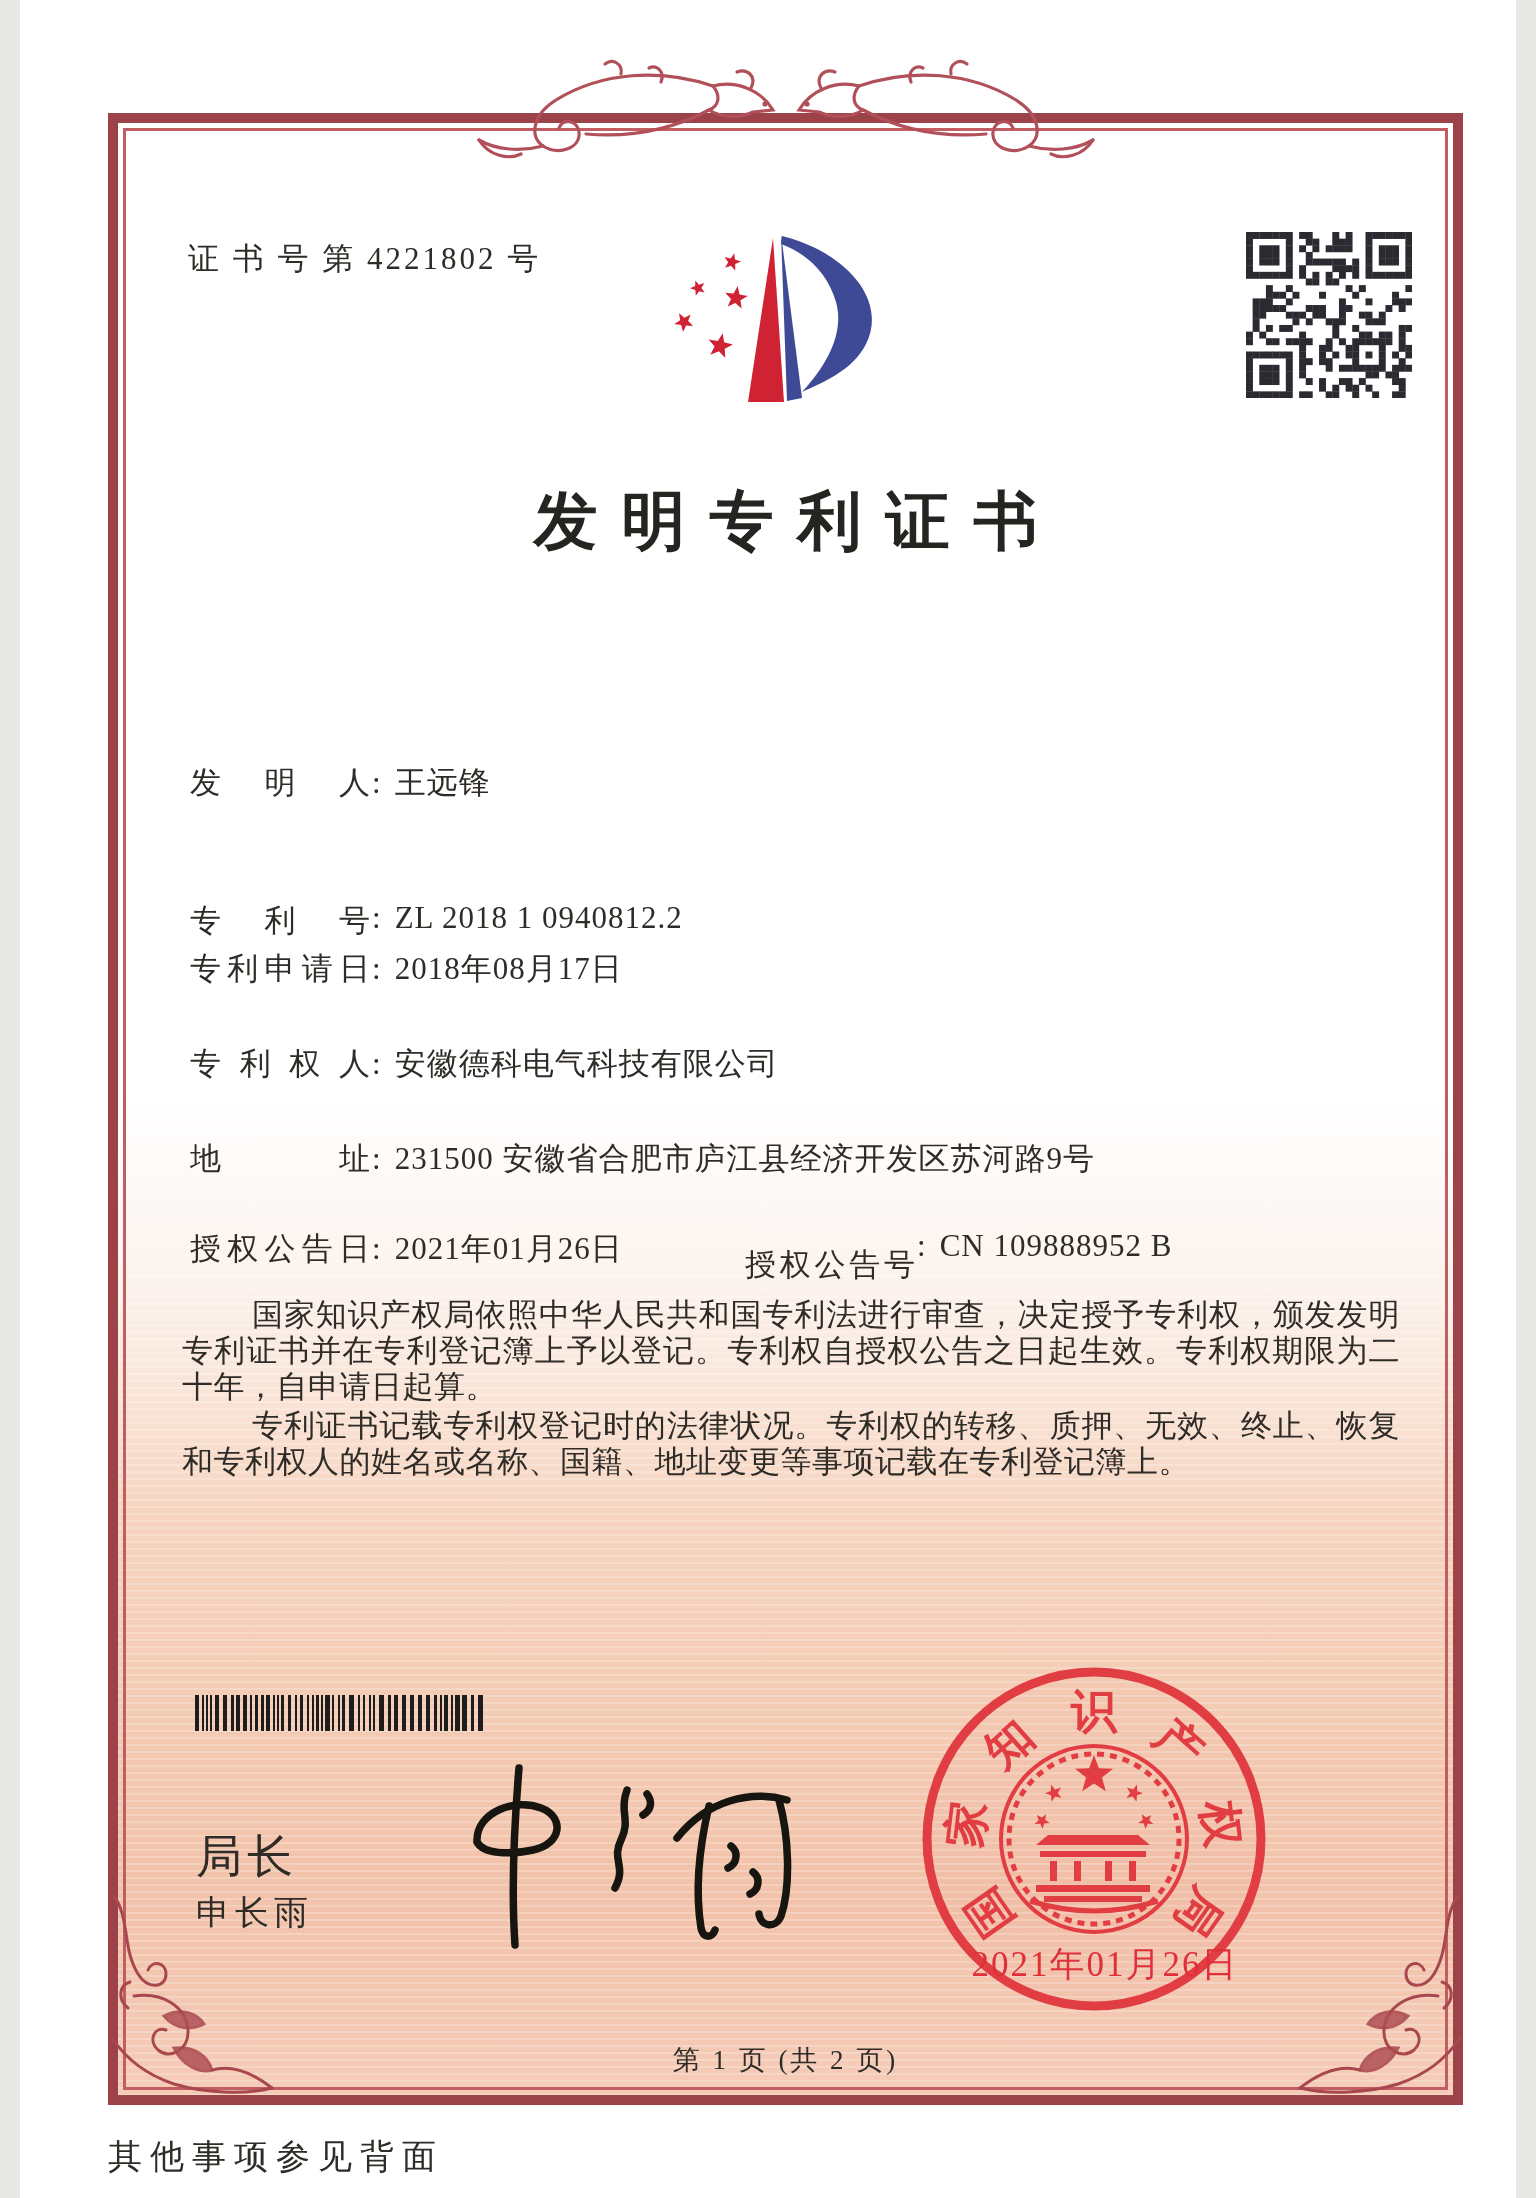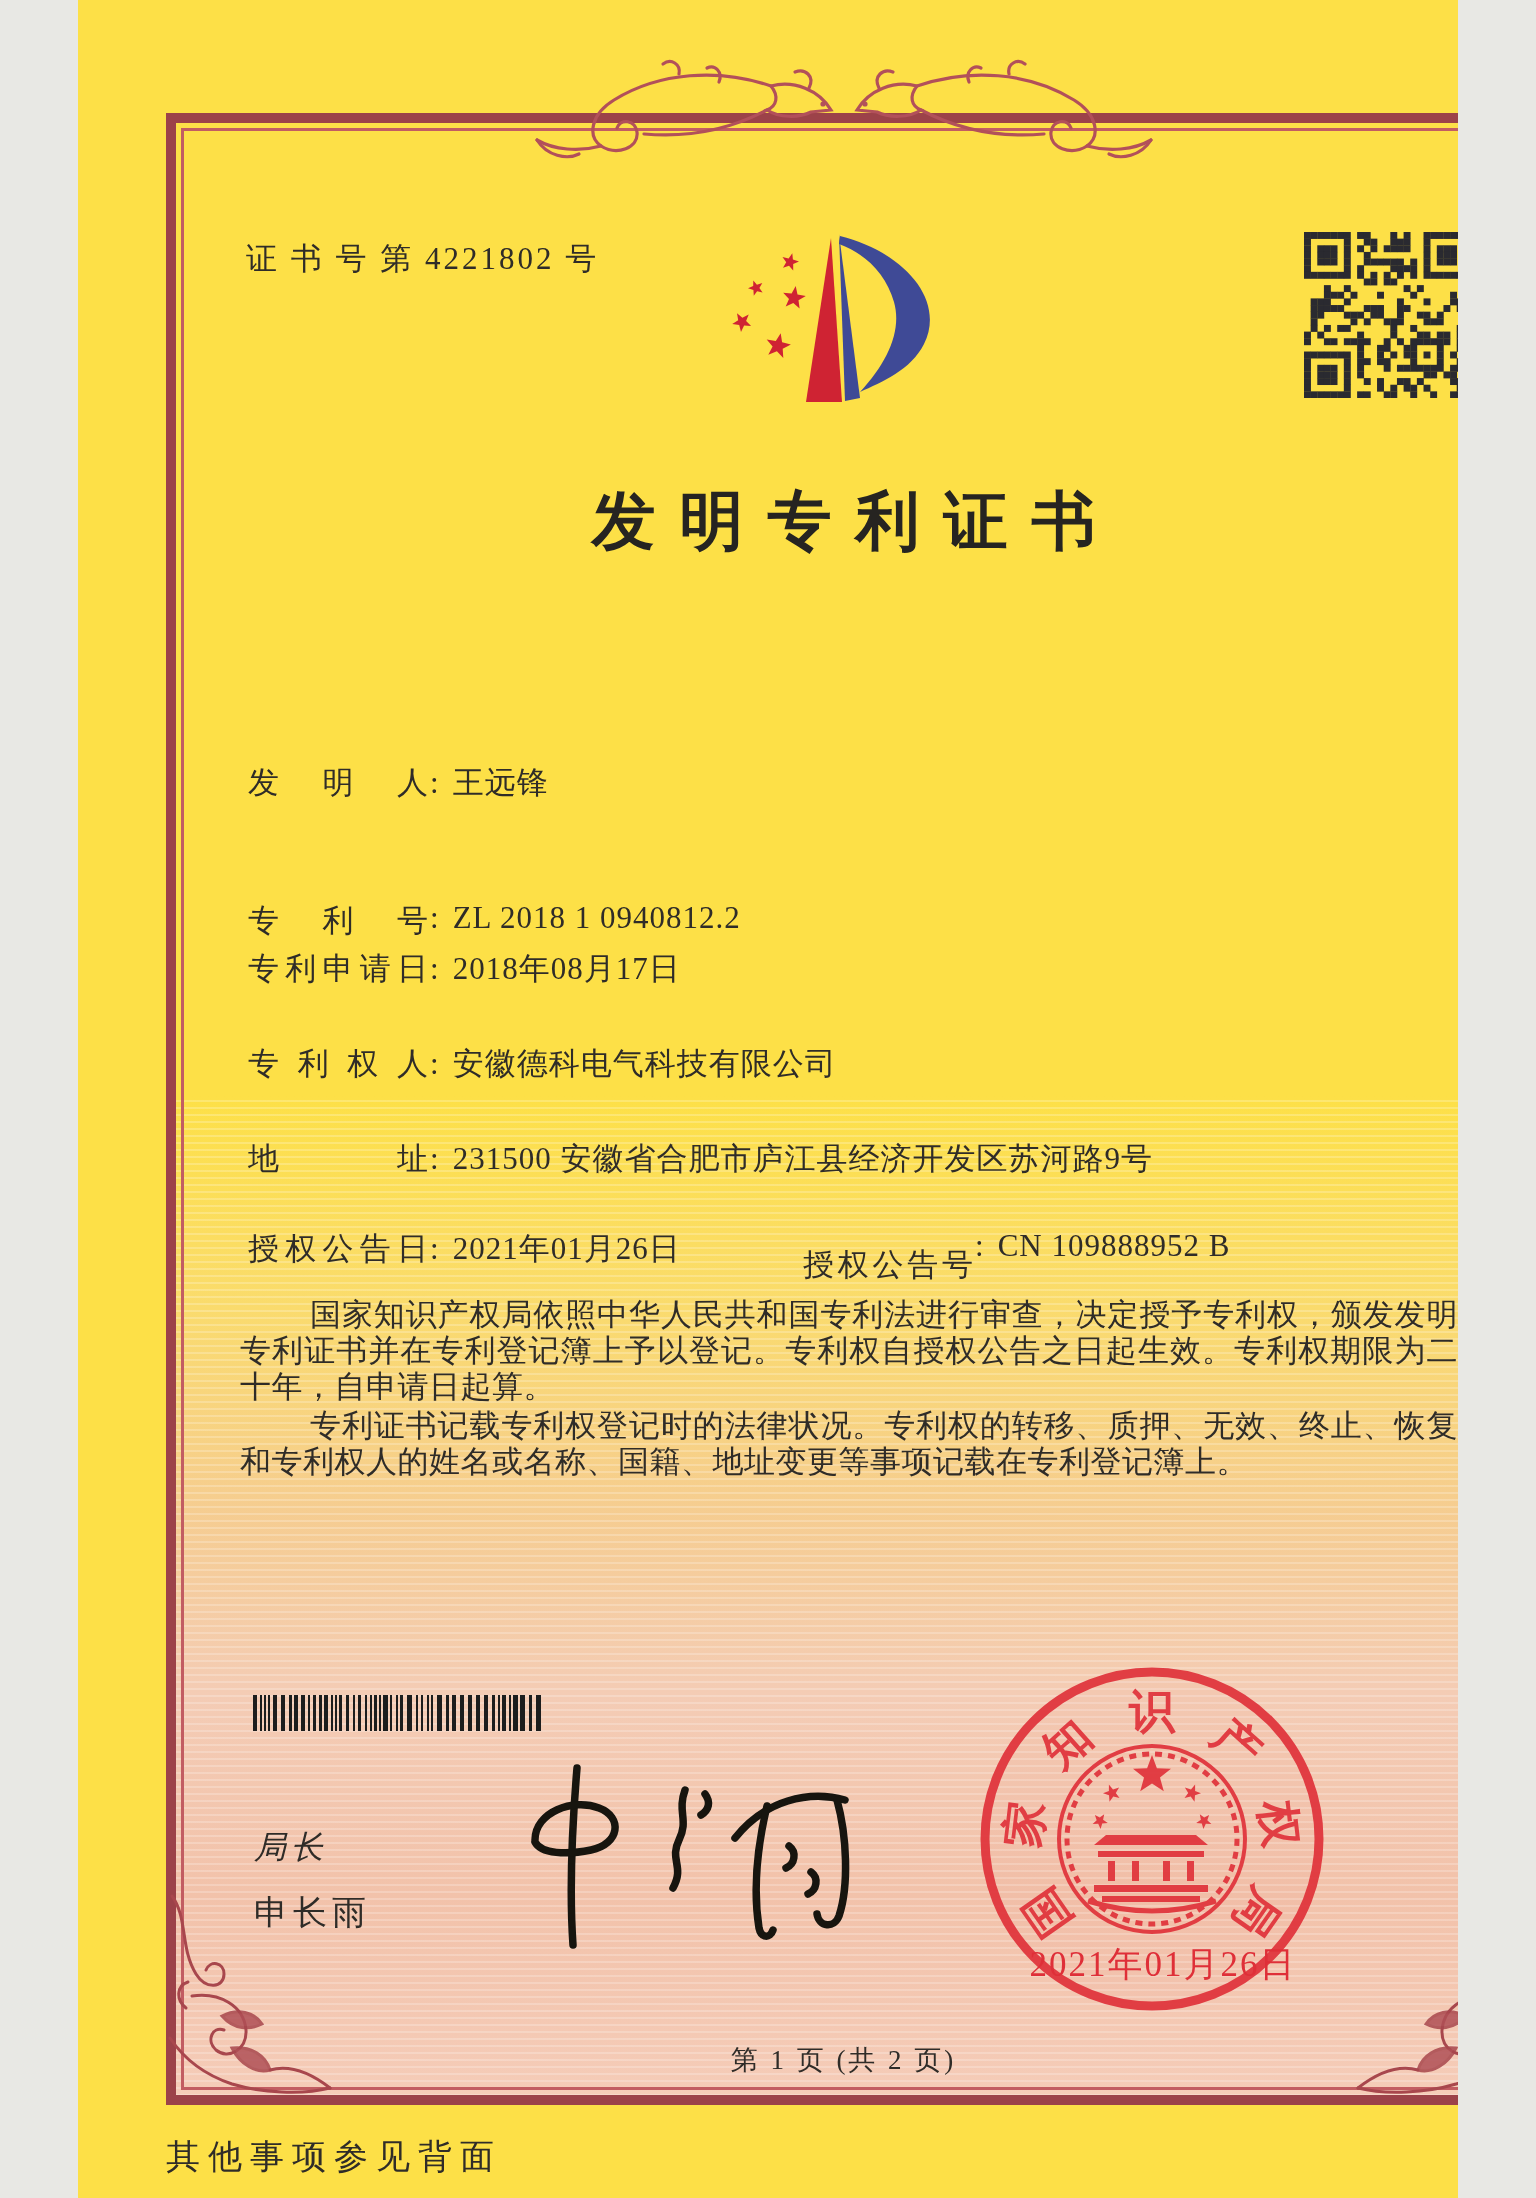--- a/index.html
+++ b/index.html
@@ -1,18 +1,18 @@
 <!DOCTYPE html>
 <html><head>
 <meta charset="utf-8">
 <style>
   html,body{margin:0;padding:0;background:#e8e8e4;}
   .page{
-    position:relative;width:1380px;height:2198px;margin:0 auto;
-    background:#fde047;overflow:hidden;
+    position:relative;width:1496px;height:2198px;margin:0 auto;
+    background:#ffffff;overflow:hidden;
     font-family:"Liberation Serif","DejaVu Serif",serif;color:#2f2c28;
   }
   
   .frame{position:absolute;left:88px;top:113px;width:1355px;height:1992px;
     border:10px solid #9c4249;box-sizing:border-box;z-index:1;}
   .frame-inner{position:absolute;left:5px;top:5px;right:5px;bottom:5px;
     border:3px solid #c25d62;z-index:2;}
   .pink-grad{position:absolute;left:0;right:0;bottom:0;height:1000px;z-index:0;
     background:linear-gradient(180deg,
       rgba(243,203,179,0) 0%,
@@ -38,21 +38,21 @@
   .fvalue{letter-spacing:1px;}
   .fpair2{position:absolute;left:555px;top:0;white-space:nowrap;}
   .fpair2 .flabel{width:170px;margin-top:16px;}
   .r0{top:664px}.r1{top:762px}.r2{top:900px}.r3{top:948px}.r4{top:1043px}.r5{top:1138px}.r6{top:1228px}
   
   .paras{position:absolute;left:162px;top:1297px;width:1218px;z-index:4;}
   .paras p{margin:0 0 3px 0;font-size:31px;line-height:36px;text-indent:70px;
     text-align:justify;letter-spacing:0.5px;}
   
   .barcode{position:absolute;left:173px;top:1695px;z-index:4;}
-  .signer-title{position:absolute;left:176px;top:1826px;font-size:32px;letter-spacing:5px;z-index:4;font-style:italic;}
+  .signer-title{position:absolute;left:176px;top:1826px;font-size:46px;letter-spacing:5px;z-index:4;}
   .signer-name{position:absolute;left:176px;top:1890px;font-size:34px;letter-spacing:5px;z-index:4;}
   .signature{position:absolute;left:395px;top:1738px;z-index:4;}
   .seal{position:absolute;left:898px;top:1663px;z-index:5;opacity:.92;}
   .seal-date{position:absolute;left:915px;top:1941px;width:340px;text-align:center;
     font-size:35px;letter-spacing:2px;color:#df2f38;z-index:6;}
   .page-info{position:absolute;left:88px;top:2042px;width:1355px;text-align:center;
     font-size:27px;letter-spacing:3px;z-index:4;}
   .footer-note{position:absolute;left:88px;top:2134px;width:1355px;
     font-size:34px;letter-spacing:8px;z-index:4;}
 </style>

